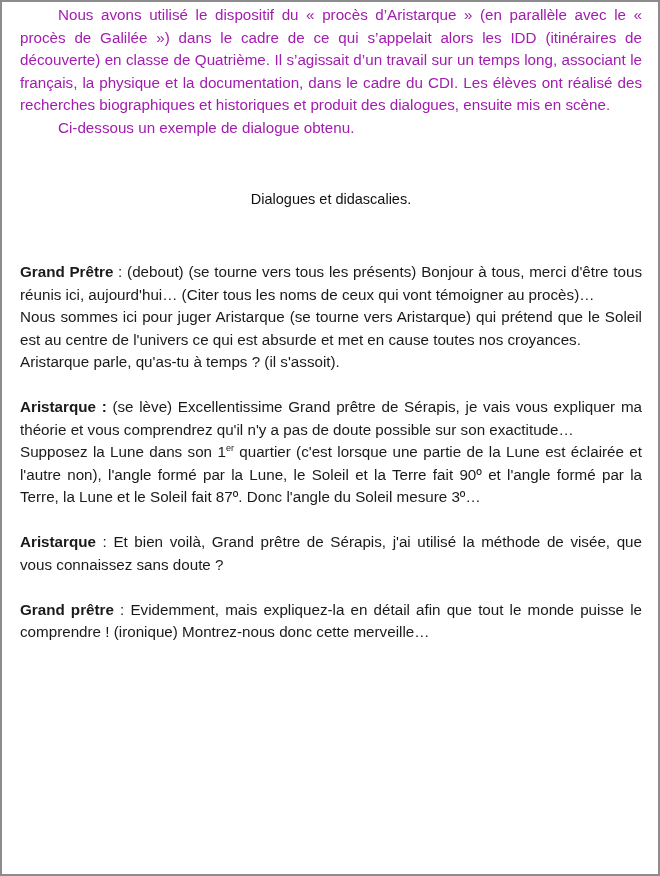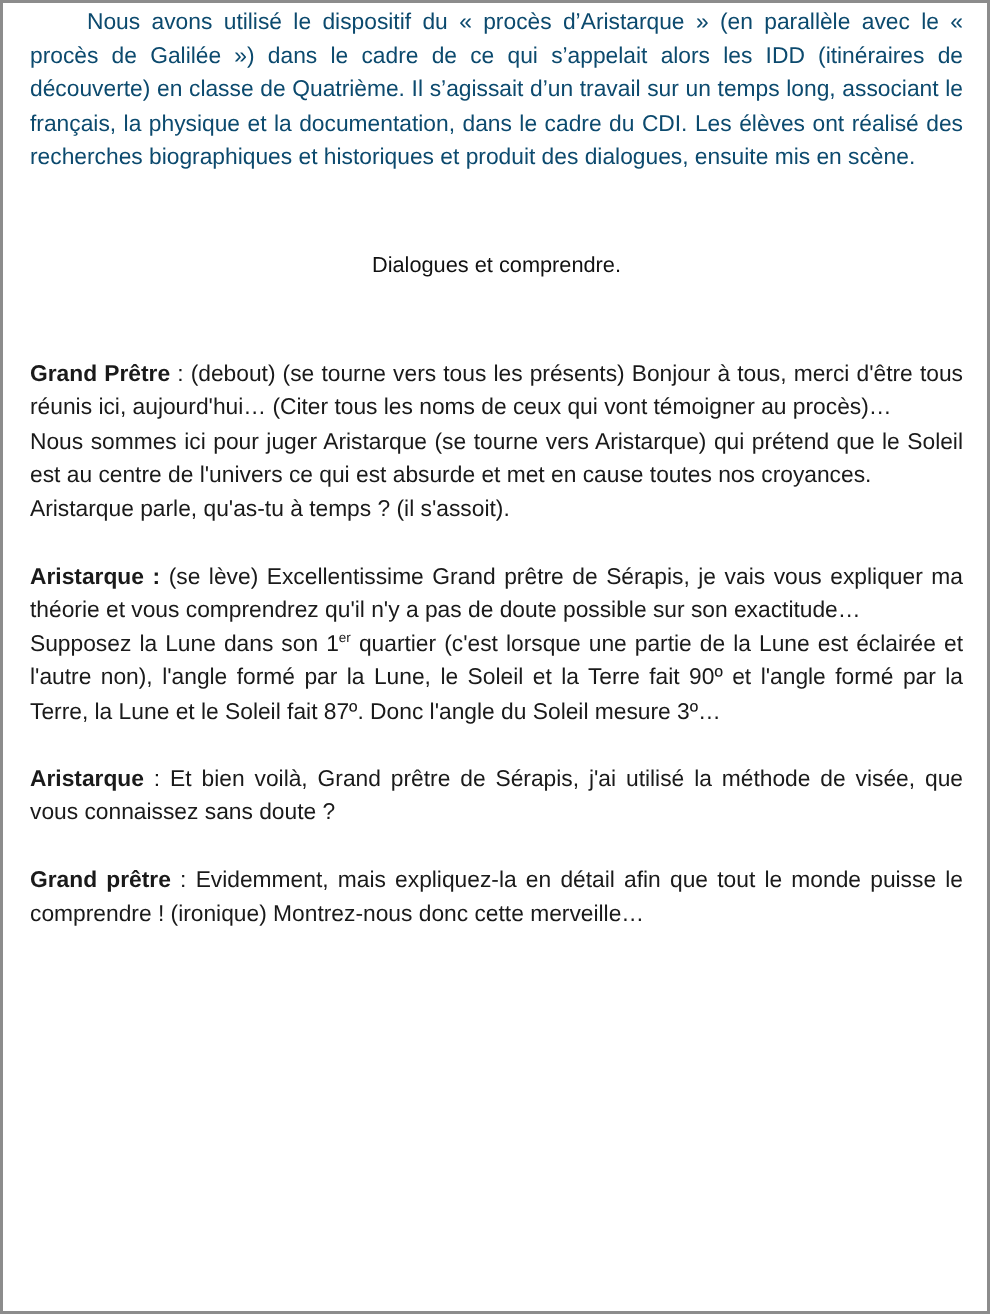--- a/index.html
+++ b/index.html
@@ -7,21 +7,21 @@
   .frame {
     position:absolute; left:0; top:0; width:656px; height:872px;
     border:2px solid #8c8c8c; border-top-width:2px; background:#fff;
     box-sizing:content-box;
   }
   .page {
     position:absolute; left:20px; top:4px; width:622px;
     font-family:"Liberation Sans", sans-serif; font-size:15.2px; color:#1a1a1a;
     line-height:22.5px;
   }
-  .intro { color:#0c4a6e; text-align:justify; margin:0; }
+  .intro { color:#a21caf; text-align:justify; margin:0; }
   .intro p { margin:0; text-indent:38px; }
   .title-block { text-align:center; margin-top:50px; }
   .title {
     font-size:26px; font-weight:bold; text-decoration:underline;
     text-decoration-thickness:2px; text-underline-offset:3px; line-height:30px;
     display:inline-block; color:#111;
   }
   .subtitle { font-size:14.5px; line-height:20px; margin-top:2px; color:#111; }
   .dialogue { margin-top:52px; text-align:justify; }
   .turn { margin:0 0 22.5px 0; }
@@ -30,24 +30,25 @@
   sup { font-size:9px; line-height:0; }
 </style>
 </head>
 <body>
 
 <div class="frame"></div>
 
 <div class="page">
   <div class="intro">
     <p>Nous avons utilisé le dispositif du « procès d’Aristarque » (en parallèle avec le « procès de Galilée ») dans le cadre de ce qui s’appelait alors les IDD (itinéraires de découverte) en classe de Quatrième. Il s’agissait d’un travail sur un temps long, associant  le français, la physique et la documentation, dans le cadre du CDI. Les élèves ont réalisé des recherches biographiques et historiques et produit des dialogues, ensuite mis en scène.</p>
+    <p>Ci-dessous un exemple de dialogue obtenu.</p>
   </div>
 
   <div class="title-block">
-    <div class="subtitle">Dialogues et comprendre.</div>
+    <div class="subtitle">Dialogues et didascalies.</div>
   </div>
 
   <div class="dialogue">
     <div class="turn">
       <p><span class="speaker">Grand Prêtre</span><span> : </span><span>(debout) (se tourne vers tous les présents) Bonjour à tous, merci d'être tous réunis ici, aujourd'hui… (Citer tous les noms de ceux qui vont témoigner au procès)…</span></p>
       <p>Nous sommes ici pour juger Aristarque (se tourne vers Aristarque) qui prétend que le Soleil est au centre de l'univers ce qui est absurde et met en cause toutes nos croyances.</p>
       <p>Aristarque parle, qu'as-tu à  temps ? (il s'assoit).</p>
     </div>
 
     <div class="turn">

